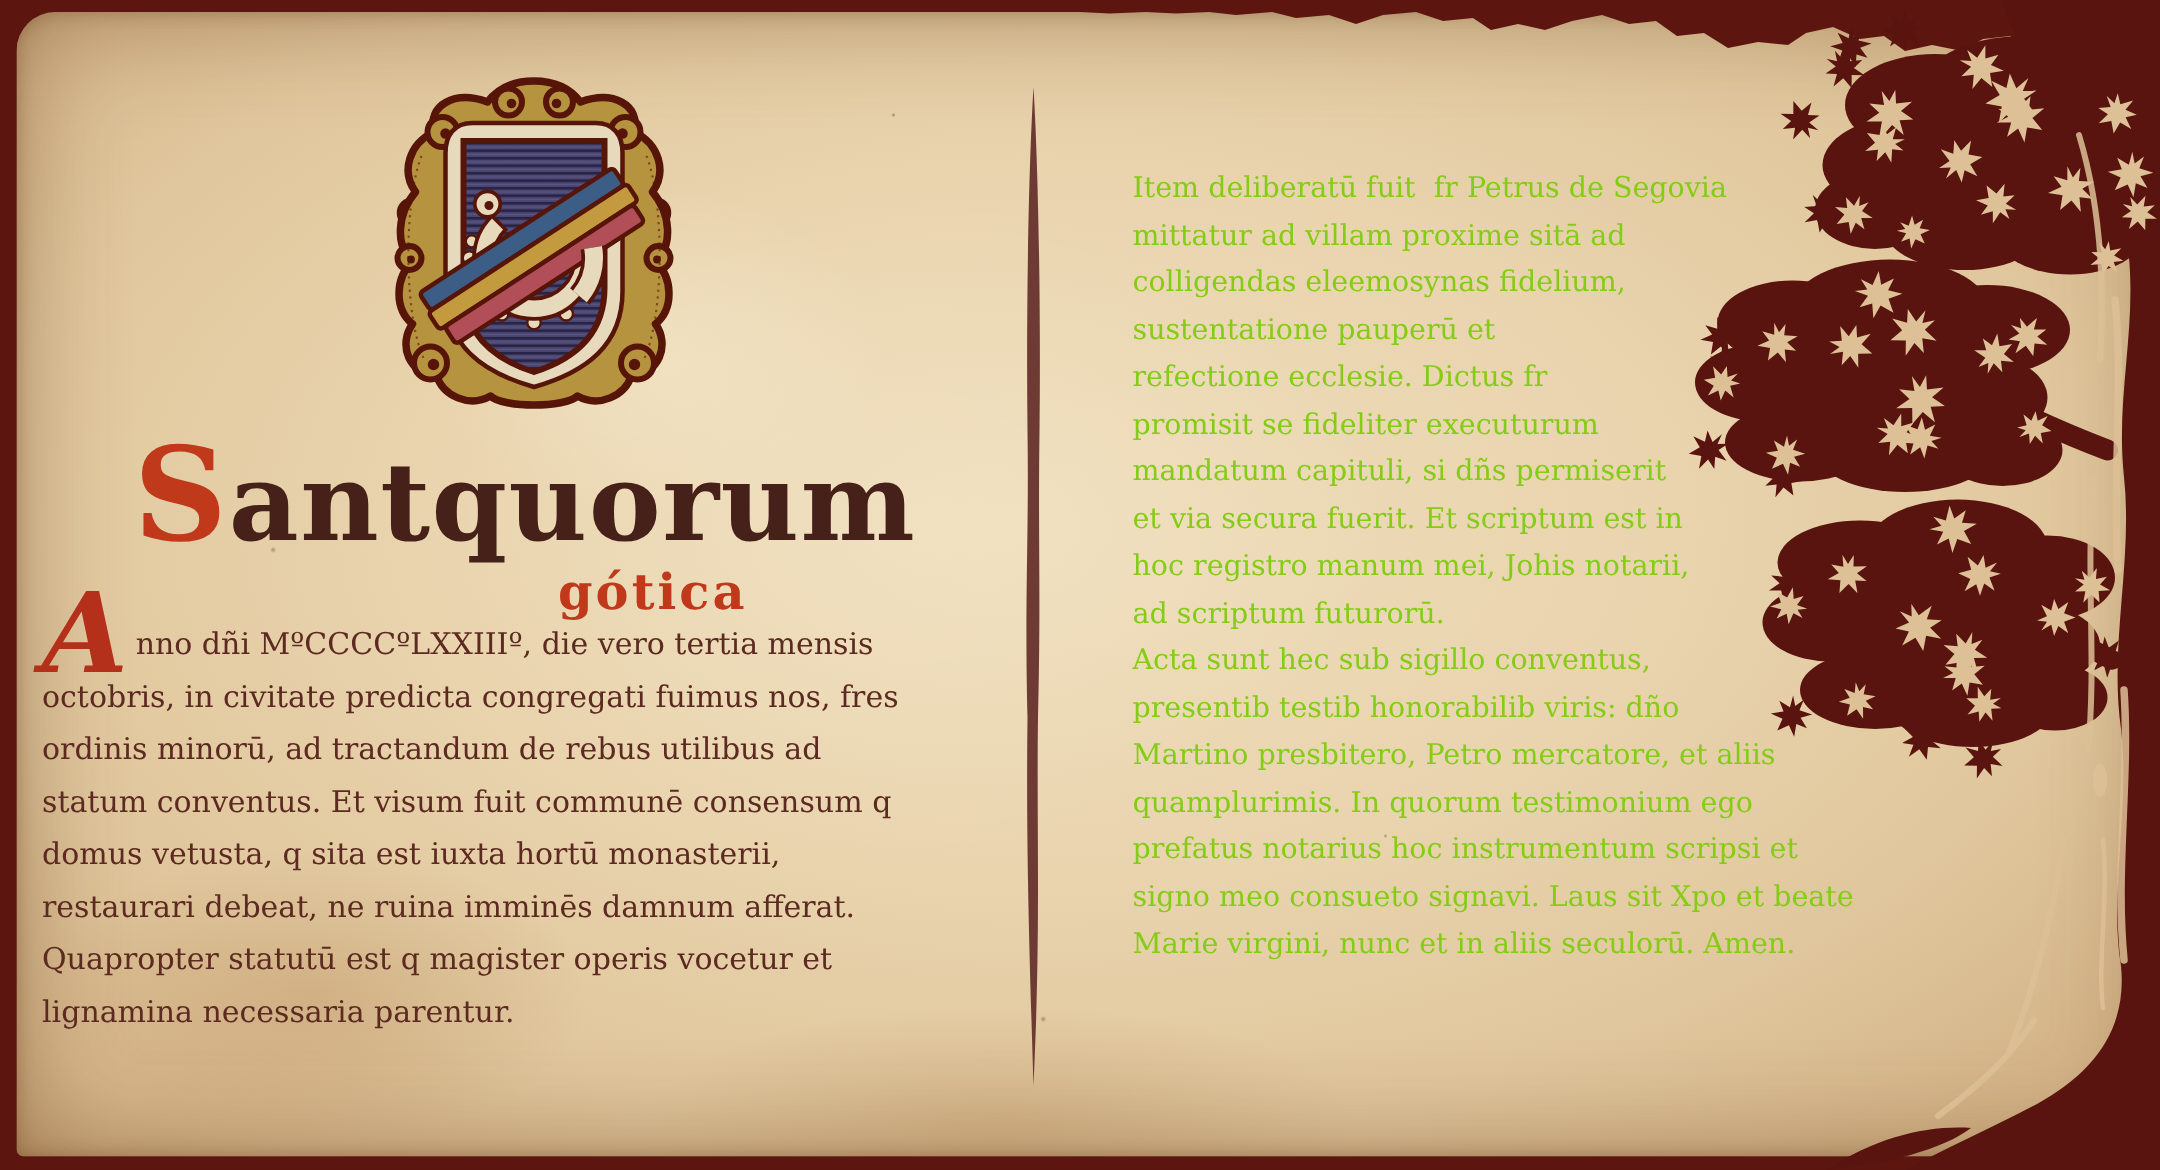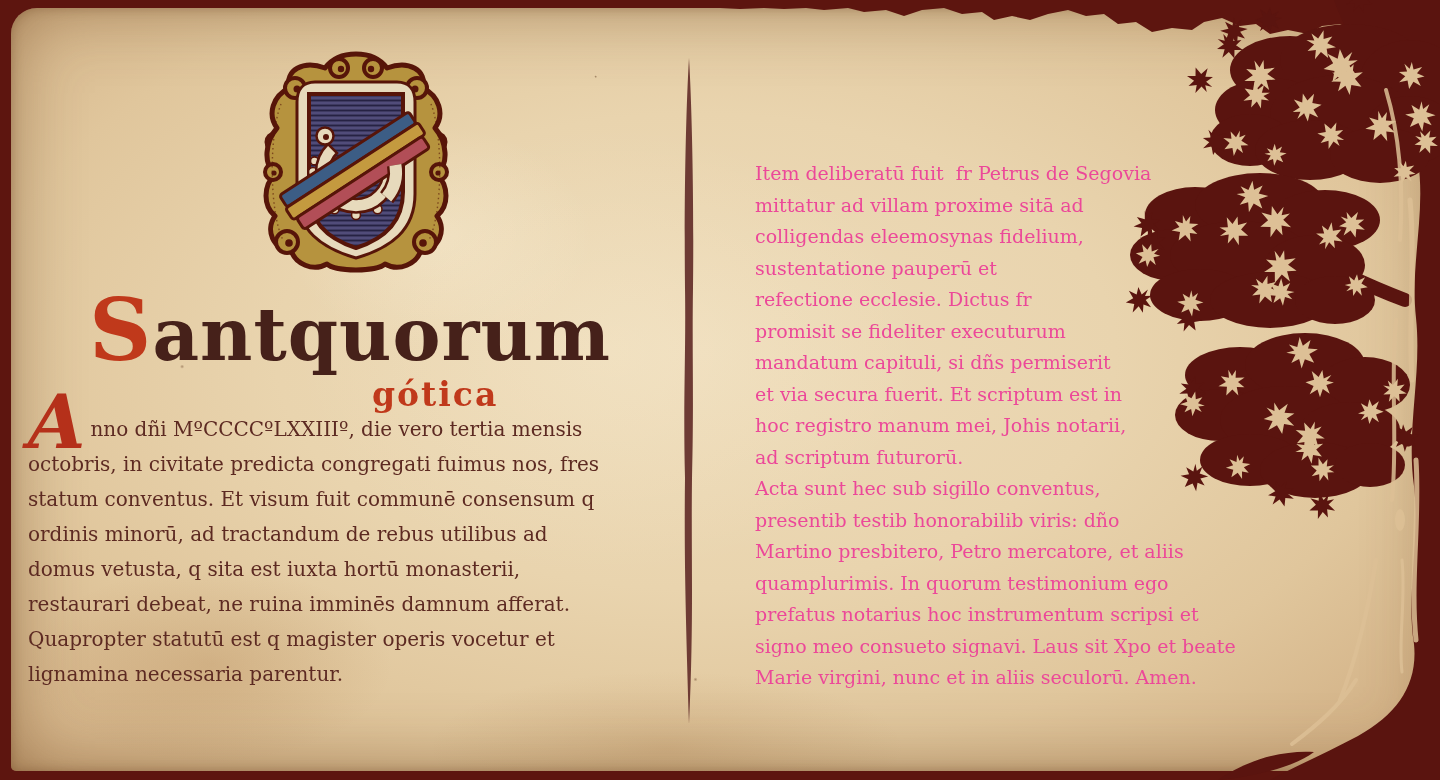--- a/index.html
+++ b/index.html
@@ -35,21 +35,21 @@
   .subtitle{
     position:absolute;left:372px;top:375px;width:220px;
     color:#c0391b;font-size:33px;font-weight:bold;letter-spacing:2px;
   }
   .left-column{
     position:absolute;left:28px;top:412px;width:644px;
     color:#5d2a22;font-size:20px;line-height:35px;
   }
   .right-column{
     position:absolute;left:755px;top:110px;width:520px;
-    color:#ec4899;font-size:19px;line-height:31.5px;text-align:left;margin-top:48px;
+    color:#84cc16;font-size:19px;line-height:31.5px;text-align:left;
   }
   .drop-cap{
     display:inline-block;color:#b5301a;font-size:74px;font-style:italic;
     line-height:0;vertical-align:-12px;margin-right:5px;font-weight:bold;
   }
   .line{white-space:nowrap;}
   
   .coat{position:absolute;left:250px;top:44px;width:212px;height:232px;}
   .divider{position:absolute;left:682px;top:58px;width:14px;height:666px;}
   .tree{position:absolute;left:1100px;top:0;width:340px;height:780px;}
@@ -256,22 +256,22 @@
 </svg>
 
 <div class="title-block">
   <span class="title-initial">S</span><span>antquorum</span>
 </div>
 <div class="subtitle">gótica</div>
 
 <div class="left-column">
   <div class="line"><span class="drop-cap">A</span><span>nno dñi MºCCCCºLXXIIIº, die vero tertia mensis</span></div>
   <div class="line">octobris, in civitate predicta congregati fuimus nos, fres</div>
+  <div class="line">ordinis minorū, ad tractandum de rebus utilibus ad</div>
   <div class="line">statum conventus. Et visum fuit communē consensum q</div>
-  <div class="line">ordinis minorū, ad tractandum de rebus utilibus ad</div>
   <div class="line">domus vetusta, q sita est iuxta hortū monasterii,</div>
   <div class="line">restaurari debeat, ne ruina imminēs damnum afferat.</div>
   <div class="line">Quapropter statutū est q magister operis vocetur et</div>
   <div class="line">lignamina necessaria parentur.</div>
 </div>
 
 <div class="right-column">
   <div class="line">Item deliberatū fuit &nbsp;fr Petrus de Segovia</div>
   <div class="line">mittatur ad villam proxime sitā ad</div>
   <div class="line">colligendas eleemosynas fidelium,</div>

